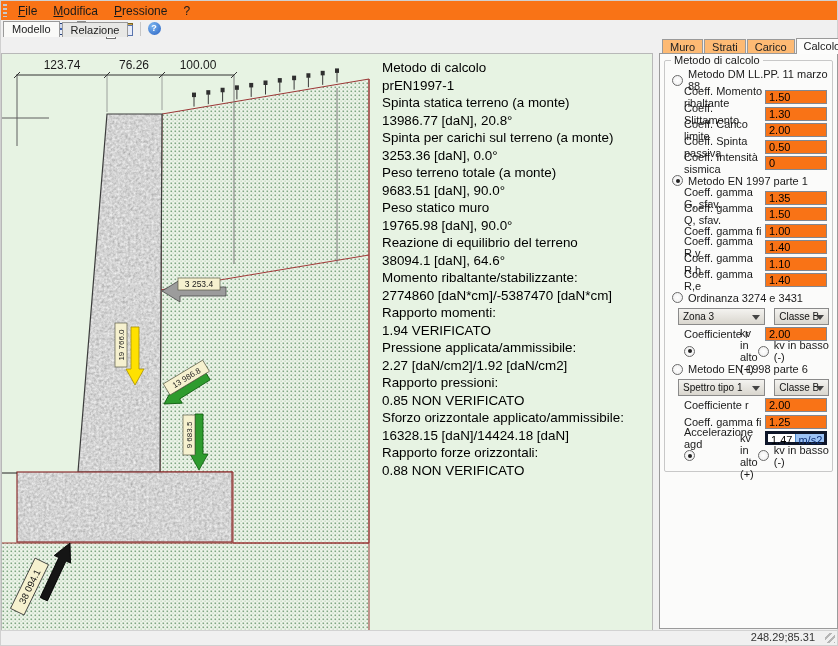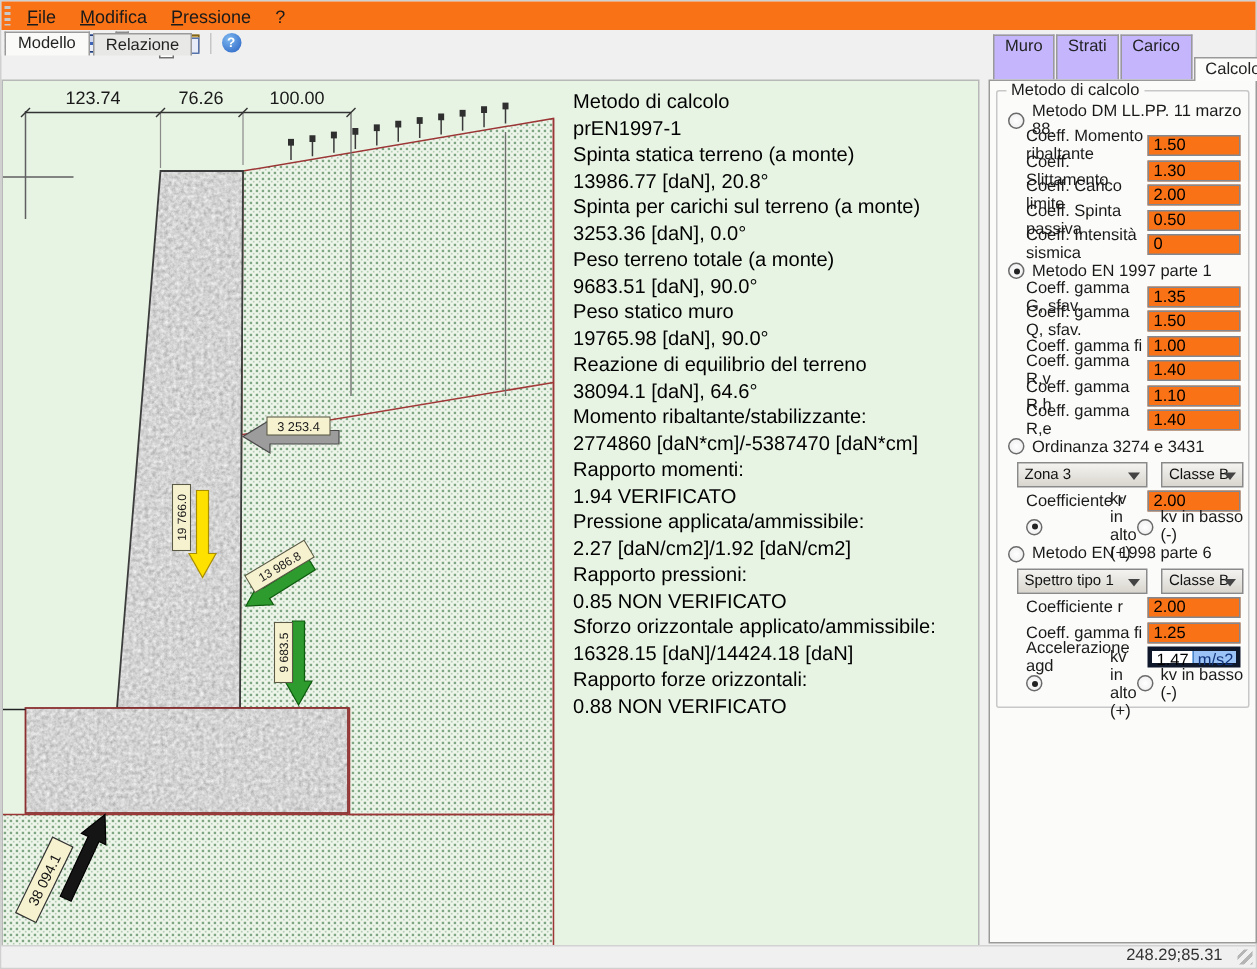--- a/index.html
+++ b/index.html
@@ -37,21 +37,21 @@
   .dtab { font-size:11px; color:#222; padding:1px 8px 2px; border:1px solid #9a9a9a; border-bottom:none; background:#e8e8e6; margin-left:2px; height:15px; }
   .dtab.active { background:#fafaf8; height:16px; position:relative; z-index:3; }
 
   
   .canvas { position:absolute; left:0; top:52px; width:652px; height:578px; background:#e7f3e3; border:1px solid #b8b8b8; }
   .results { position:absolute; left:380px; top:5px; width:272px; font-size:13.4px; line-height:17.5px; color:#000; white-space:pre-line; }
 
   
   .side { position:absolute; left:658px; top:36px; width:179px; height:594px; }
   .side-tabs { display:flex; align-items:flex-end; height:16px; padding-left:3px; }
-  .stab { font-size:11px; color:#222; padding:1px 7px 2px; border:1px solid #9a9a9a; border-bottom:none; background:#c4b5fd; margin-right:1px; height:30px; }
+  .stab { font-size:11px; color:#222; padding:1px 7px 2px; border:1px solid #9a9a9a; border-bottom:none; background:#fdba74; margin-right:1px; height:14px; }
   .stab.active { background:#fcfcfb; height:16px; margin-bottom:-1px; z-index:3; position:relative; }
   .side-page { position:absolute; left:0; top:16px; width:179px; height:576px; background:#fbfbfa; border:1px solid #9a9a9a; padding:6px 4px 0 4px; }
   .groupbox { position:relative; border:1px solid #c8c8c8; border-radius:2px; padding:10px 3px 6px 3px; }
   .groupbox > .gtitle { position:absolute; top:-7px; left:6px; background:#fbfbfa; padding:0 3px; font-size:11px; color:#1a1a1a; }
   .pradio { display:flex; align-items:center; height:18px; font-size:11px; color:#1a1a1a; padding-left:4px; gap:5px; }
   .radio { width:11px; height:11px; border:1px solid #6a6a6a; border-radius:50%; background:radial-gradient(#ffffff,#ececec); position:relative; flex:0 0 auto; }
   .radio.checked::after { content:""; position:absolute; left:2.5px; top:2.5px; width:4px; height:4px; border-radius:50%; background:#222; }
   .prow { display:flex; align-items:center; height:16.5px; padding-left:16px; }
   .plabel { flex:1; font-size:11px; color:#1a1a1a; }
   .pinput { width:62px; height:14px; background:#f97316; border:1px solid #828790; font-size:11px; color:#000; padding:0 3px; line-height:12px; margin-right:2px; }

